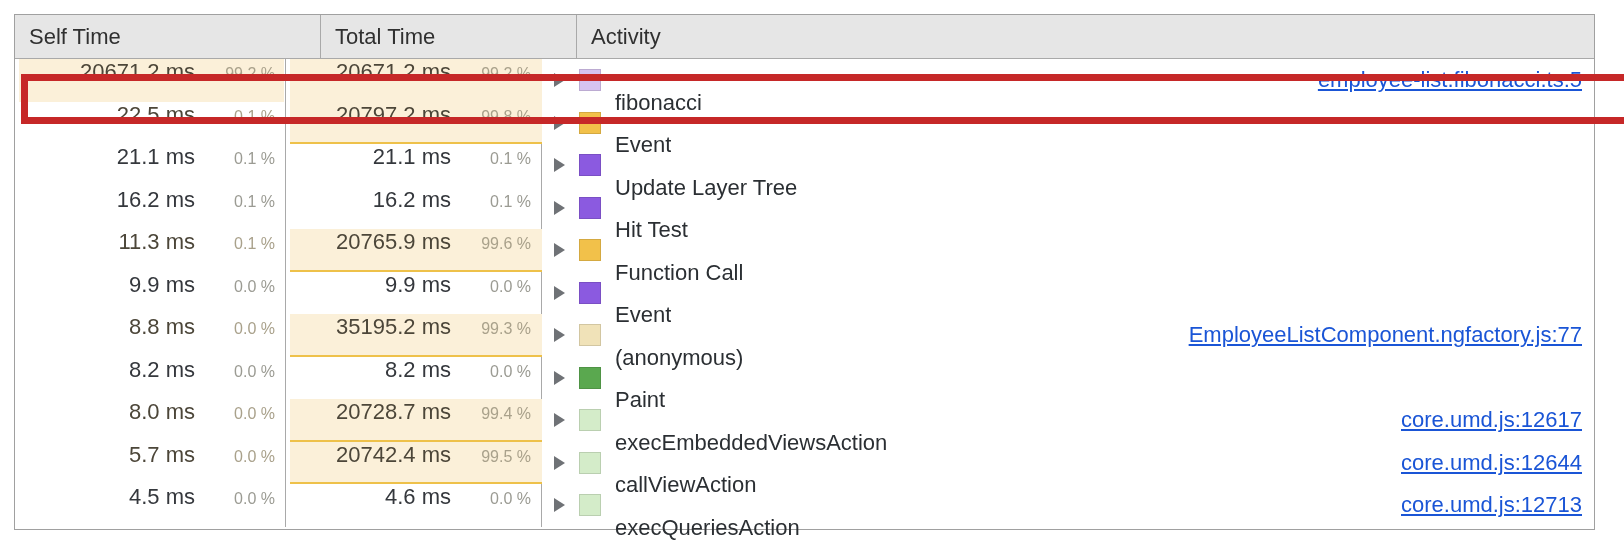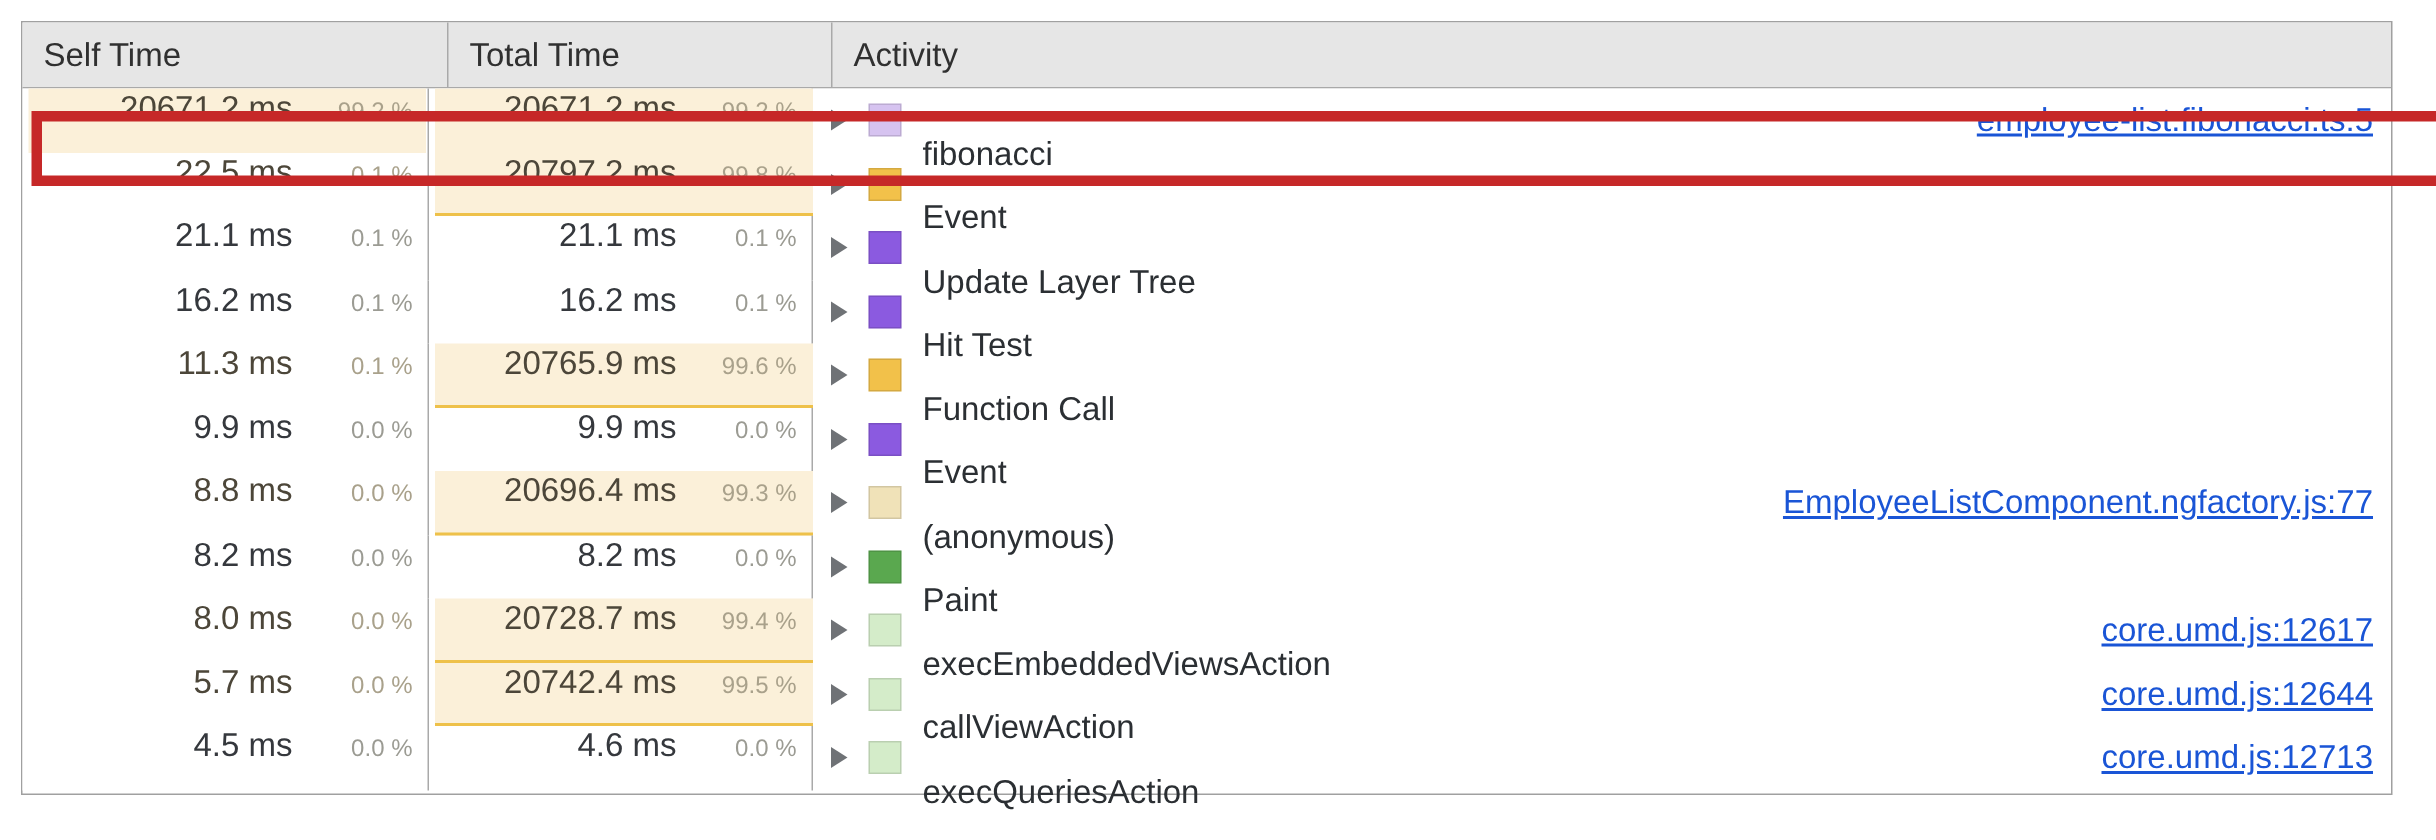--- a/index.html
+++ b/index.html
@@ -36,21 +36,21 @@
   }
   .th {
     display: flex;
     align-items: center;
     font-size: 22px;
     color: #303030;
     padding-left: 14px;
     box-sizing: border-box;
     border-right: 1px solid #a9a9a9;
   }
-  .th.self  { width: 284px; }
+  .th.self  { width: 306px; }
   .th.total { width: 256px; }
   .th.act   { flex: 1 1 auto; border-right: none; }
 
   
   .tbody { position: relative; }
 
   .row {
     display: flex;
     height: 42.5px;
     box-sizing: border-box;
@@ -299,21 +299,21 @@
       <div class="row hl">
         <div class="cell-num self">
           <div class="numtext">
             <span class="ms">8.8 ms</span>
             <span class="pct">0.0 %</span>
           </div>
         </div>
         <div class="cell-num total">
           <div class="barfill" style="width: 99%;"></div>
           <div class="numtext">
-            <span class="ms">20696.4 ms</span>
+            <span class="ms">35195.2 ms</span>
             <span class="pct">99.3 %</span>
           </div>
         </div>
         <div class="cell-act">
           <div class="tri"></div>
           <div class="swatch" style="background: rgb(240, 226, 184);"></div>
           <div class="actlabel">(anonymous)</div>
           <div class="srclink">EmployeeListComponent.ngfactory.js:77</div>
         </div>
       </div>

